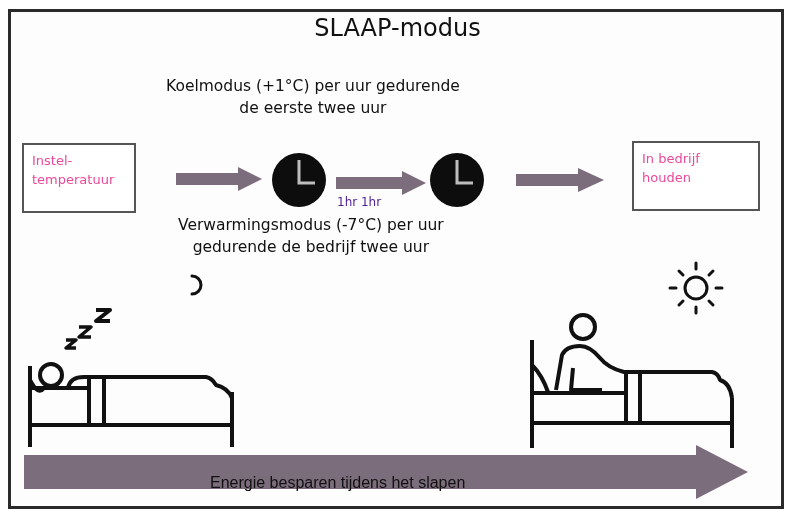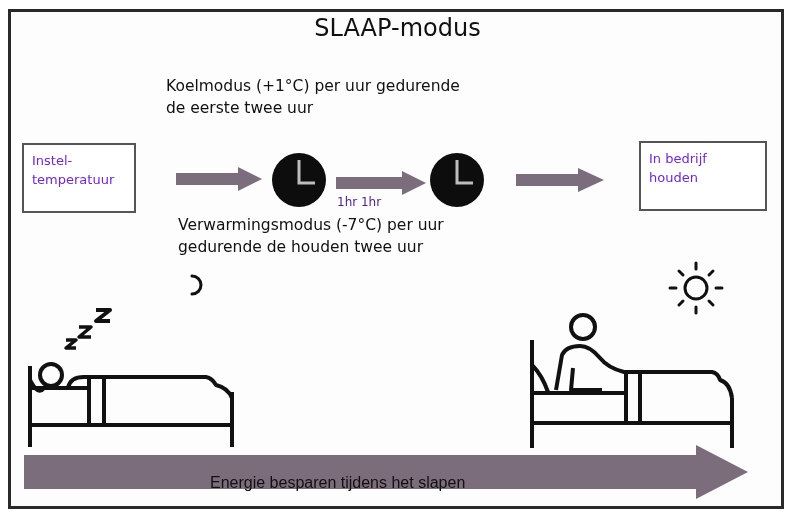--- a/index.html
+++ b/index.html
@@ -1,38 +1,38 @@
 <!DOCTYPE html>
 <html><head>
 <meta charset="utf-8">
 <style>
   html, body { margin:0; padding:0; background:#ffffff; }
   body { width:795px; height:520px; position:relative; overflow:hidden; font-family:"DejaVu Sans", sans-serif; color:#1a1a1a; }
   .frame { position:absolute; left:8px; top:9px; width:776px; height:500px; border:3px solid #2a2a2a; box-sizing:border-box; background:#fdfdfd; }
   .title { position:absolute; left:0; width:795px; top:14px; text-align:center; font-size:24px; color:#111; }
-  .txt { position:absolute; font-size:15.5px; line-height:22px; color:#111; white-space:pre; }
-  .box { position:absolute; border:2px solid #555; background:#fff; box-sizing:border-box; padding:6px 8px; font-size:13px; line-height:19px; white-space:pre; color:#6d28d9; }
+  .txt { position:absolute; font-size:15.5px; line-height:22px; color:#111; white-space:pre;text-align:center; }
+  .box { position:absolute; border:2px solid #555; background:#fff; box-sizing:border-box; padding:6px 8px; font-size:13px; line-height:19px; white-space:pre; color:#ec4899; }
   .small { position:absolute; font-size:12px; color:#4c1d95; }
   svg { position:absolute; overflow:visible; }
   .bottom-label { position:absolute; font-family:"Liberation Sans", sans-serif; font-size:16px; color:#111; }
 </style>
 </head>
 <body>
 
 <div class="frame"></div>
 
 <div class="title">SLAAP-modus</div>
 
 <div class="txt" style="left:166px; top:75px;"><span>Koelmodus (+1°C) per uur gedurende</span>
 <span>de eerste twee uur</span></div>
 
 <div class="box" style="left:22px; top:143px; width:114px; height:70px;"><span>Instel-</span>
 <span>temperatuur</span></div>
 
-<div class="box" style="left:632px; top:141px; width:128px; height:70px;margin-left:7px;"><span>In bedrijf</span>
+<div class="box" style="left:632px; top:141px; width:128px; height:70px;"><span>In bedrijf</span>
 <span>houden</span></div>
 
 <svg style="left:176px; top:167px;" width="90" height="24">
   <polygon points="0,6 62,6 62,0 86,12 62,24 62,18 0,18" fill="#7b6d7b"></polygon>
 </svg>
 <svg style="left:336px; top:171px;" width="92" height="24">
   <polygon points="0,6 66,6 66,0 90,12 66,24 66,18 0,18" fill="#7b6d7b"></polygon>
 </svg>
 <svg style="left:516px; top:168px;" width="90" height="24">
   <polygon points="0,6 62,6 62,0 88,12 62,24 62,18 0,18" fill="#7b6d7b"></polygon>
@@ -43,21 +43,21 @@
   <polyline points="28,8 28,31 44,31" fill="none" stroke="#bdbdbd" stroke-width="3"></polyline>
 </svg>
 <svg style="left:429px; top:152px;" width="56" height="56">
   <circle cx="28" cy="28" r="27" fill="#0d0d0d"></circle>
   <polyline points="28,8 28,31 44,31" fill="none" stroke="#bdbdbd" stroke-width="3"></polyline>
 </svg>
 
 <div class="small" style="left:337px; top:195px;">1hr 1hr</div>
 
 <div class="txt" style="left:178px; top:214px;"><span>Verwarmingsmodus (-7°C) per uur</span>
-<span>gedurende de houden twee uur</span></div>
+<span>gedurende de bedrijf twee uur</span></div>
 
 <svg style="left:186px; top:273px;" width="22" height="24">
   <path d="M6,3 A9,9 0 1 1 6,21 A6,6 0 0 0 6,3 Z" fill="none" stroke="#111" stroke-width="3" stroke-linejoin="round"></path>
 </svg>
 
 <svg style="left:666px; top:260px;" width="60" height="56">
   <circle cx="30" cy="28" r="11" fill="none" stroke="#111" stroke-width="3"></circle>
   <g stroke="#111" stroke-width="3" stroke-linecap="round">
     <line x1="30" y1="3" x2="30" y2="9"></line>
     <line x1="30" y1="47" x2="30" y2="53"></line>

